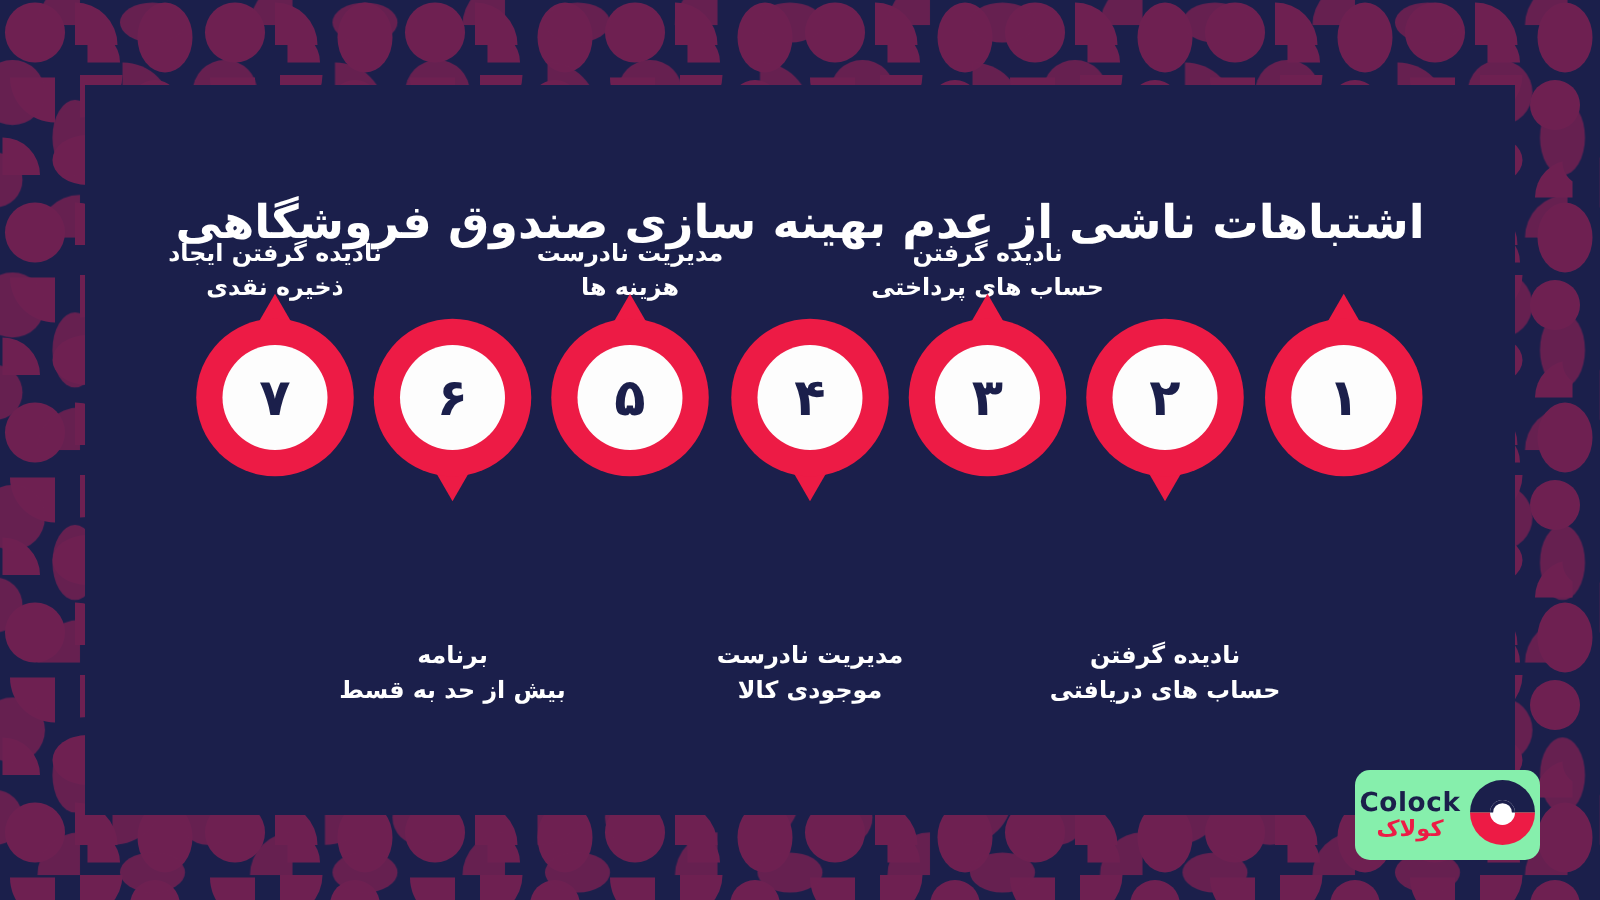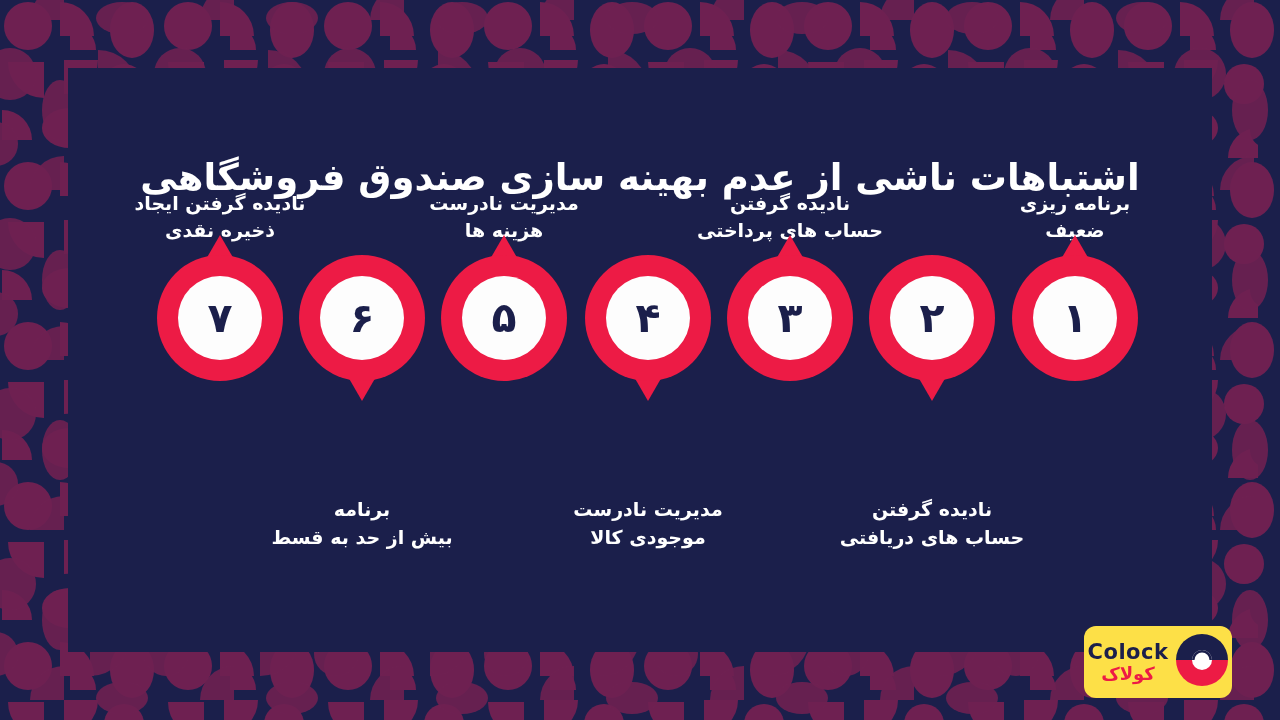--- a/index.html
+++ b/index.html
@@ -137,42 +137,43 @@
     position: absolute;
     left: -10px;
     width: 220px;
     text-align: center;
     color: #ffffff;
     font-size: 19px;
     font-weight: bold;
     line-height: 1.45;
     direction: rtl;
     white-space: pre-line;
+    margin-top: 15px;
   }
   .step.up .step-label  { bottom: 136px; }
   .step.down .step-label { top: 241px; }
 
   
   .step-1 { left: 975px; }
   .step-2 { left: 832px; }
   .step-3 { left: 690px; }
   .step-4 { left: 548px; }
   .step-5 { left: 404px; }
   .step-6 { left: 262px; }
   .step-7 { left: 120px; }
 
   
   #logo {
     position: absolute;
     z-index: 4;
     right: 48px;
-    bottom: 22px;
+    bottom: 32px;
     width: 148px;
     height: 72px;
-    background: #fde047;
+    background: #86efac;
     border-radius: 12px;
     display: flex;
     align-items: center;
     justify-content: center;
     gap: 8px;
     padding: 0 6px;
     box-sizing: border-box;
   }
   .logo-text {
     display: flex;
@@ -237,22 +238,20 @@
     </svg>
   </div>
 
   <div id="inner-panel"></div>
 
   <h1 id="title">اشتباهات ناشی از عدم بهینه سازی صندوق فروشگاهی</h1>
 
   <div id="timeline">
 
     <div class="step step-1 up">
-      <div class="step-label">برنامه ریزی
-ضعیف</div>
       <div class="marker-wrap">
         <div class="pointer up"></div>
         <div class="marker-ring">
           <div class="marker-core">
             <span class="marker-num">۱</span>
           </div>
         </div>
       </div>
     </div>
 

